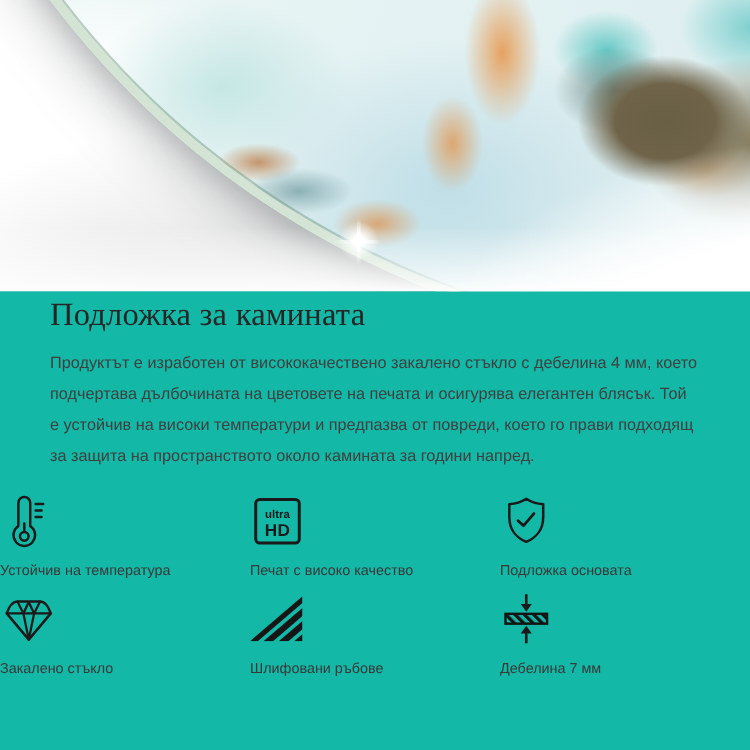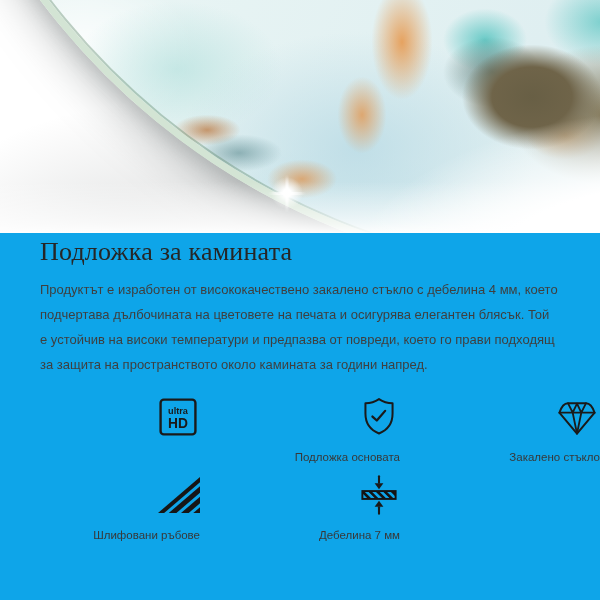--- a/index.html
+++ b/index.html
@@ -1,17 +1,17 @@
 <!DOCTYPE html>
 <html lang="bg"><head>
 <meta charset="utf-8">
 <style>
   html,body{margin:0;padding:0;background:#fff;}
   .page{
-    position:relative;width:600px;height:600px;overflow:hidden;background:#0ea5e9;
+    position:relative;width:600px;height:600px;overflow:hidden;background:#14b8a6;
     font-family:"Liberation Sans",sans-serif;
   }
   
   .hero{
     position:relative;width:600px;height:233px;overflow:hidden;
     background:#fff radial-gradient(340px 230px at 150px 265px, rgba(138,142,142,.30), rgba(138,142,142,0) 70%) no-repeat;
   }
   .disc{
     position:absolute;left:-100px;top:-1120px;width:1400px;height:1400px;
     box-sizing:border-box;border-radius:50%;
@@ -60,21 +60,21 @@
   }
   h1 span{display:block;}
   .desc{
     margin:10px 0 14px;max-width:522px;
     font-size:13px;line-height:25px;color:#3f3f3f;
   }
   
   .features{
     margin-top:4px;display:grid;grid-template-columns:repeat(3,1fr);row-gap:6px;
   }
-  .feature{display:flex;flex-direction:column;align-items:flex-end;}
+  .feature{display:flex;flex-direction:column;align-items:flex-start;}
   .icon-wrap{height:52px;display:flex;align-items:center;justify-content:center;}
   .feature-label{margin-top:8px;font-size:11.5px;color:#383838;text-align:center;}
   .ic{stroke:#1a1a1a;fill:none;stroke-width:2.3;stroke-linecap:round;stroke-linejoin:round;}
   .ic-fill{fill:#1a1a1a;stroke:none;}
   .uhd-small{font-family:"Liberation Sans",sans-serif;font-size:10px;font-weight:700;fill:#1a1a1a;}
   .uhd-big{font-family:"Liberation Sans",sans-serif;font-size:15px;font-weight:800;fill:#1a1a1a;letter-spacing:.2px;}
 </style>
 </head>
 <body>
 
@@ -88,29 +88,41 @@
 
   <div class="content">
     <h1>
       <span>Подложка за камината</span>
     </h1>
     <p class="desc">Продуктът е изработен от висококачествено закалено стъкло с дебелина 4 мм, което подчертава дълбочината на цветовете на печата и осигурява елегантен блясък. Той е устойчив на високи температури и предпазва от повреди, което го прави подходящ за защита на пространството около камината за години напред.</p>
   </div>
 
   <div class="features">
 
+    <div class="feature">
+      <div class="icon-wrap">
+        <svg width="38" height="46" viewBox="0 0 44 52">
+          <path class="ic" d="M17,9 a5.5,5.5 0 0 1 11,0 V30.5 a10,10 0 1 1 -11,0 Z"></path>
+          <circle class="ic" cx="22.5" cy="40" r="4"></circle>
+          <path class="ic" d="M22.5,28 V35.5"></path>
+          <path class="ic" d="M33,10 h7 M33,16 h5.5 M33,22 h5.5"></path>
+        </svg>
+      </div>
+      <div class="feature-label">Устойчив на температура</div>
+    </div>
 
     <div class="feature">
       <div class="icon-wrap">
         <svg width="44" height="44" viewBox="0 0 48 48">
           <rect class="ic" x="5" y="5" width="38" height="38" rx="3.5" style="stroke-width:2.6"></rect>
           <text class="uhd-small" x="24" y="21" text-anchor="middle">ultra</text>
           <text class="uhd-big" x="24" y="36.5" text-anchor="middle">HD</text>
         </svg>
       </div>
+      <div class="feature-label">Печат с високо качество</div>
     </div>
 
     <div class="feature">
       <div class="icon-wrap">
         <svg width="42" height="44" viewBox="0 0 48 50">
           <path class="ic" d="M24,4.5 C19.5,7.5 13.5,9.2 8.5,9.4 V21 C8.5,32.5 15,40.2 24,43.8 C33,40.2 39.5,32.5 39.5,21 V9.4 C34.5,9.2 28.5,7.5 24,4.5 Z"></path>
           <path class="ic" style="stroke-width:2.6" d="M16.5,24.5 L21.5,29 L31,18"></path>
         </svg>
       </div>
       <div class="feature-label">Подложка основата</div>

